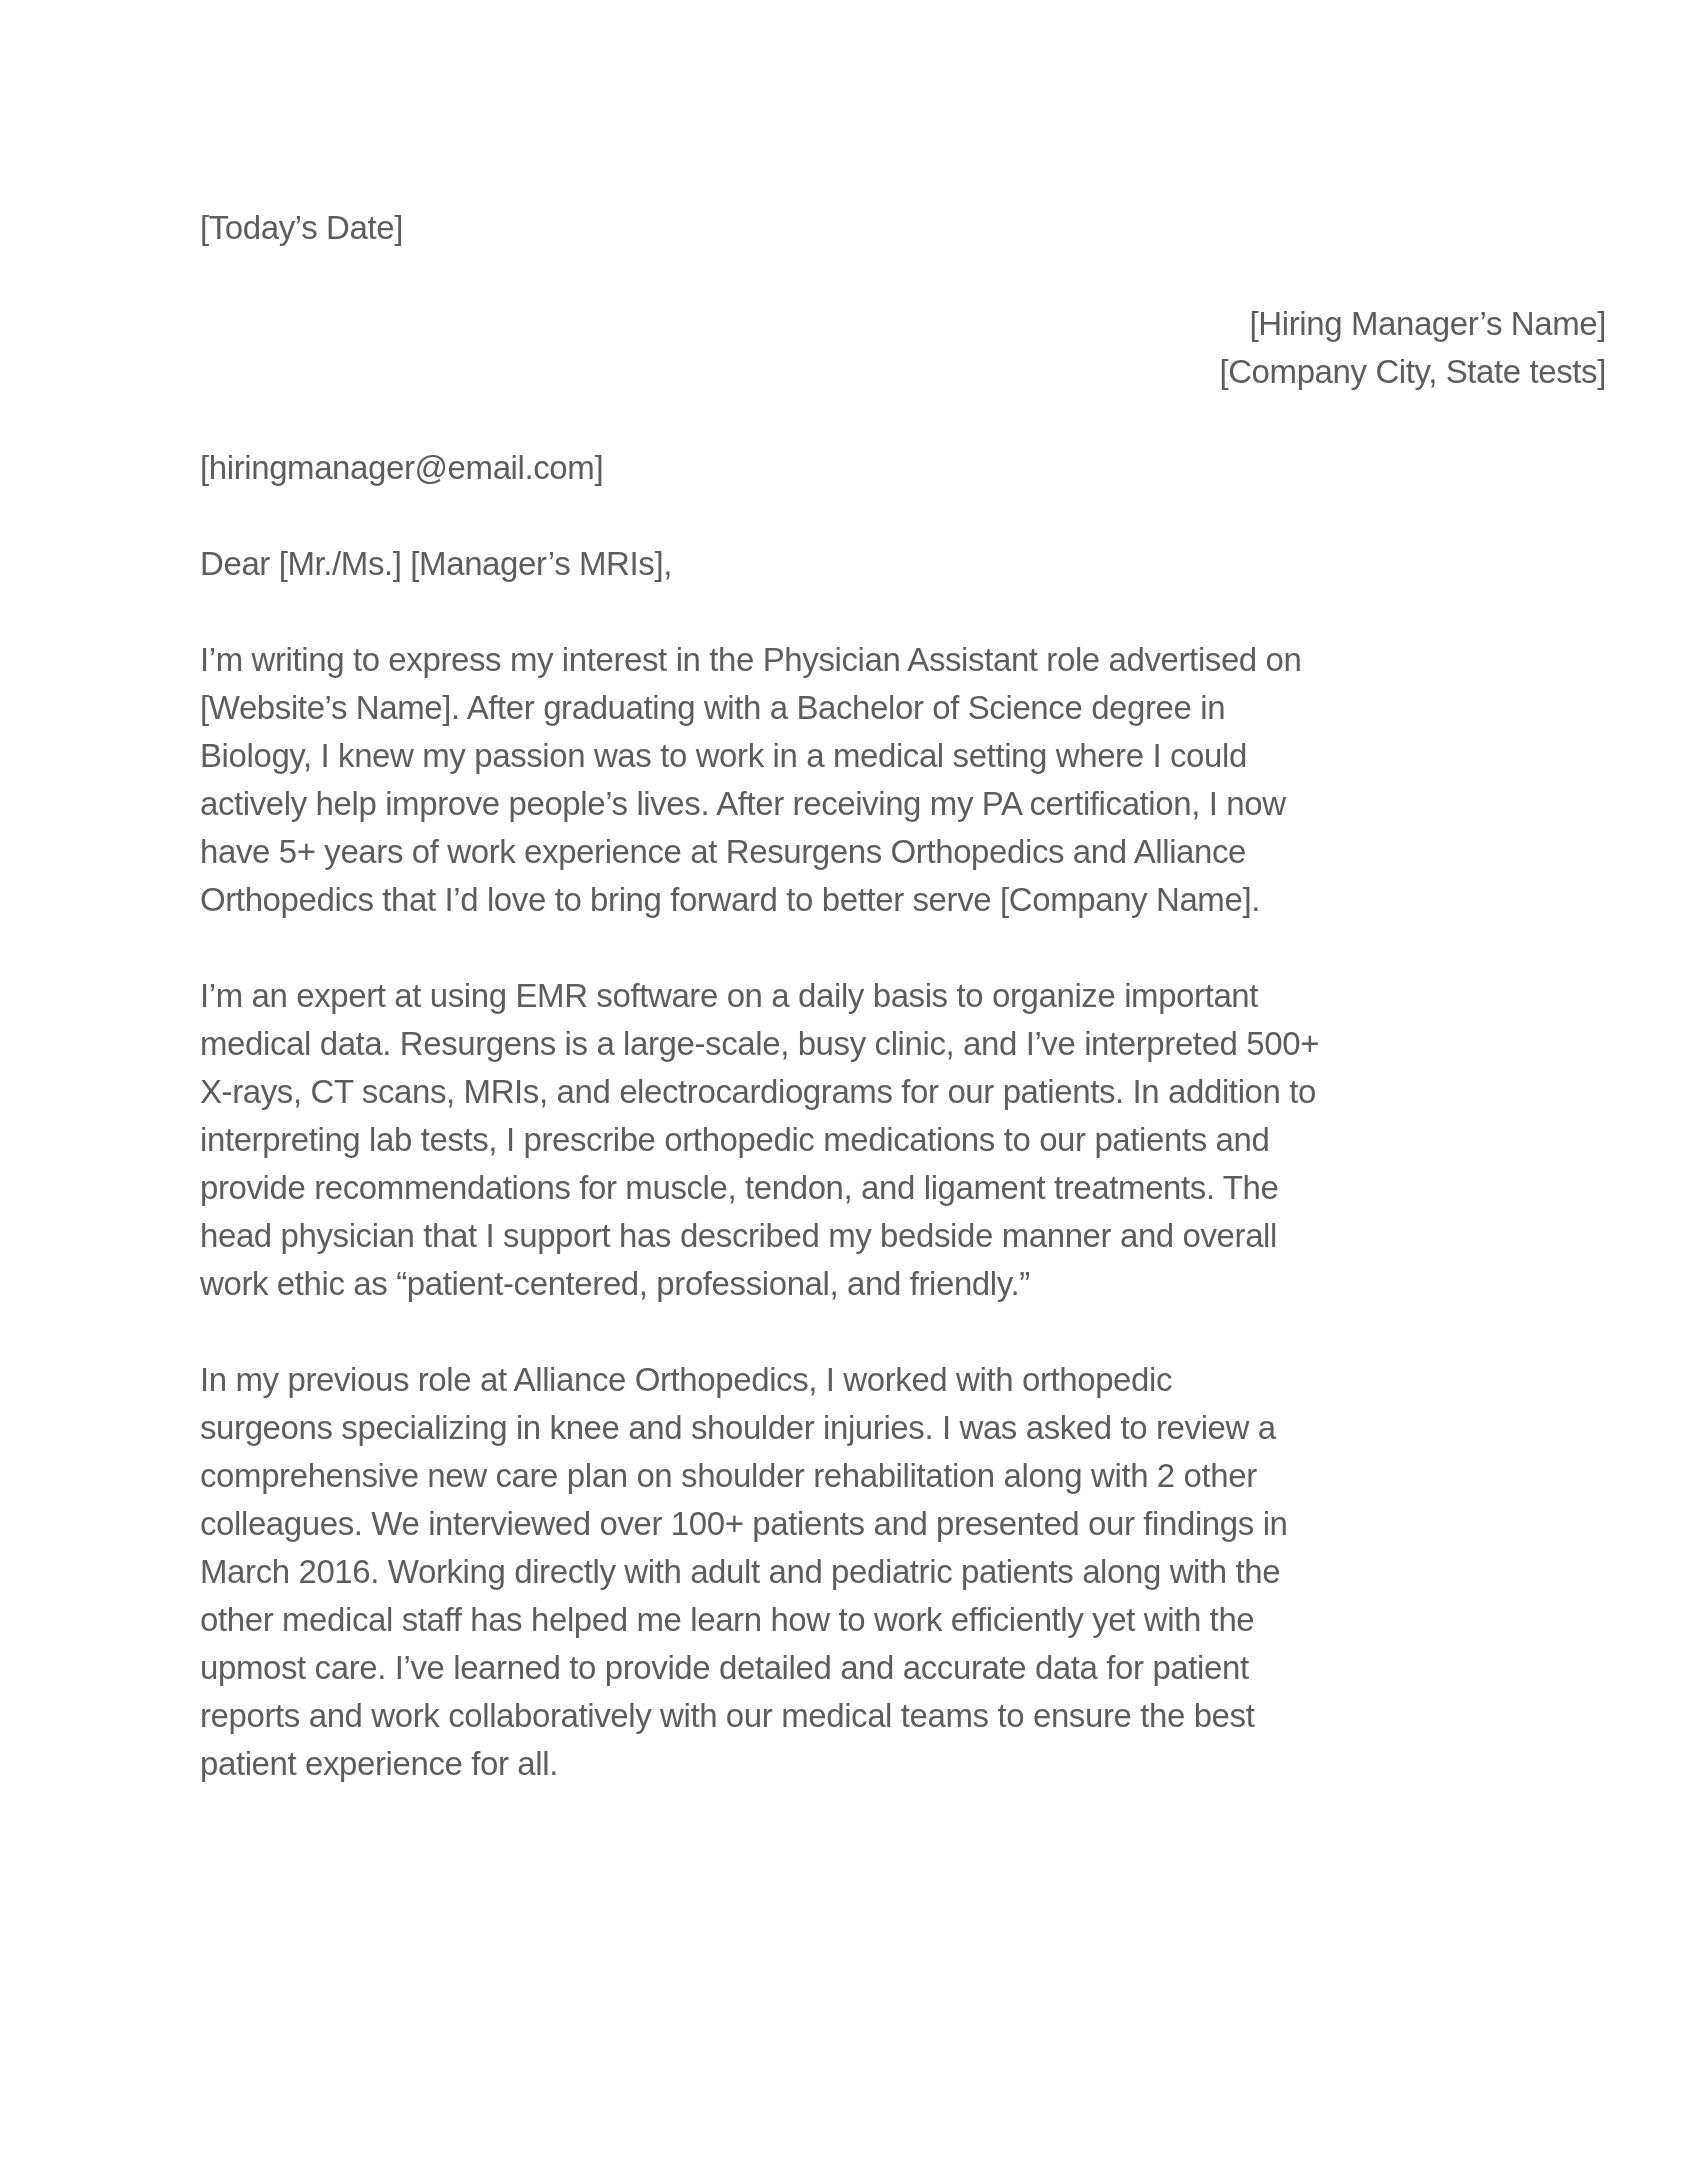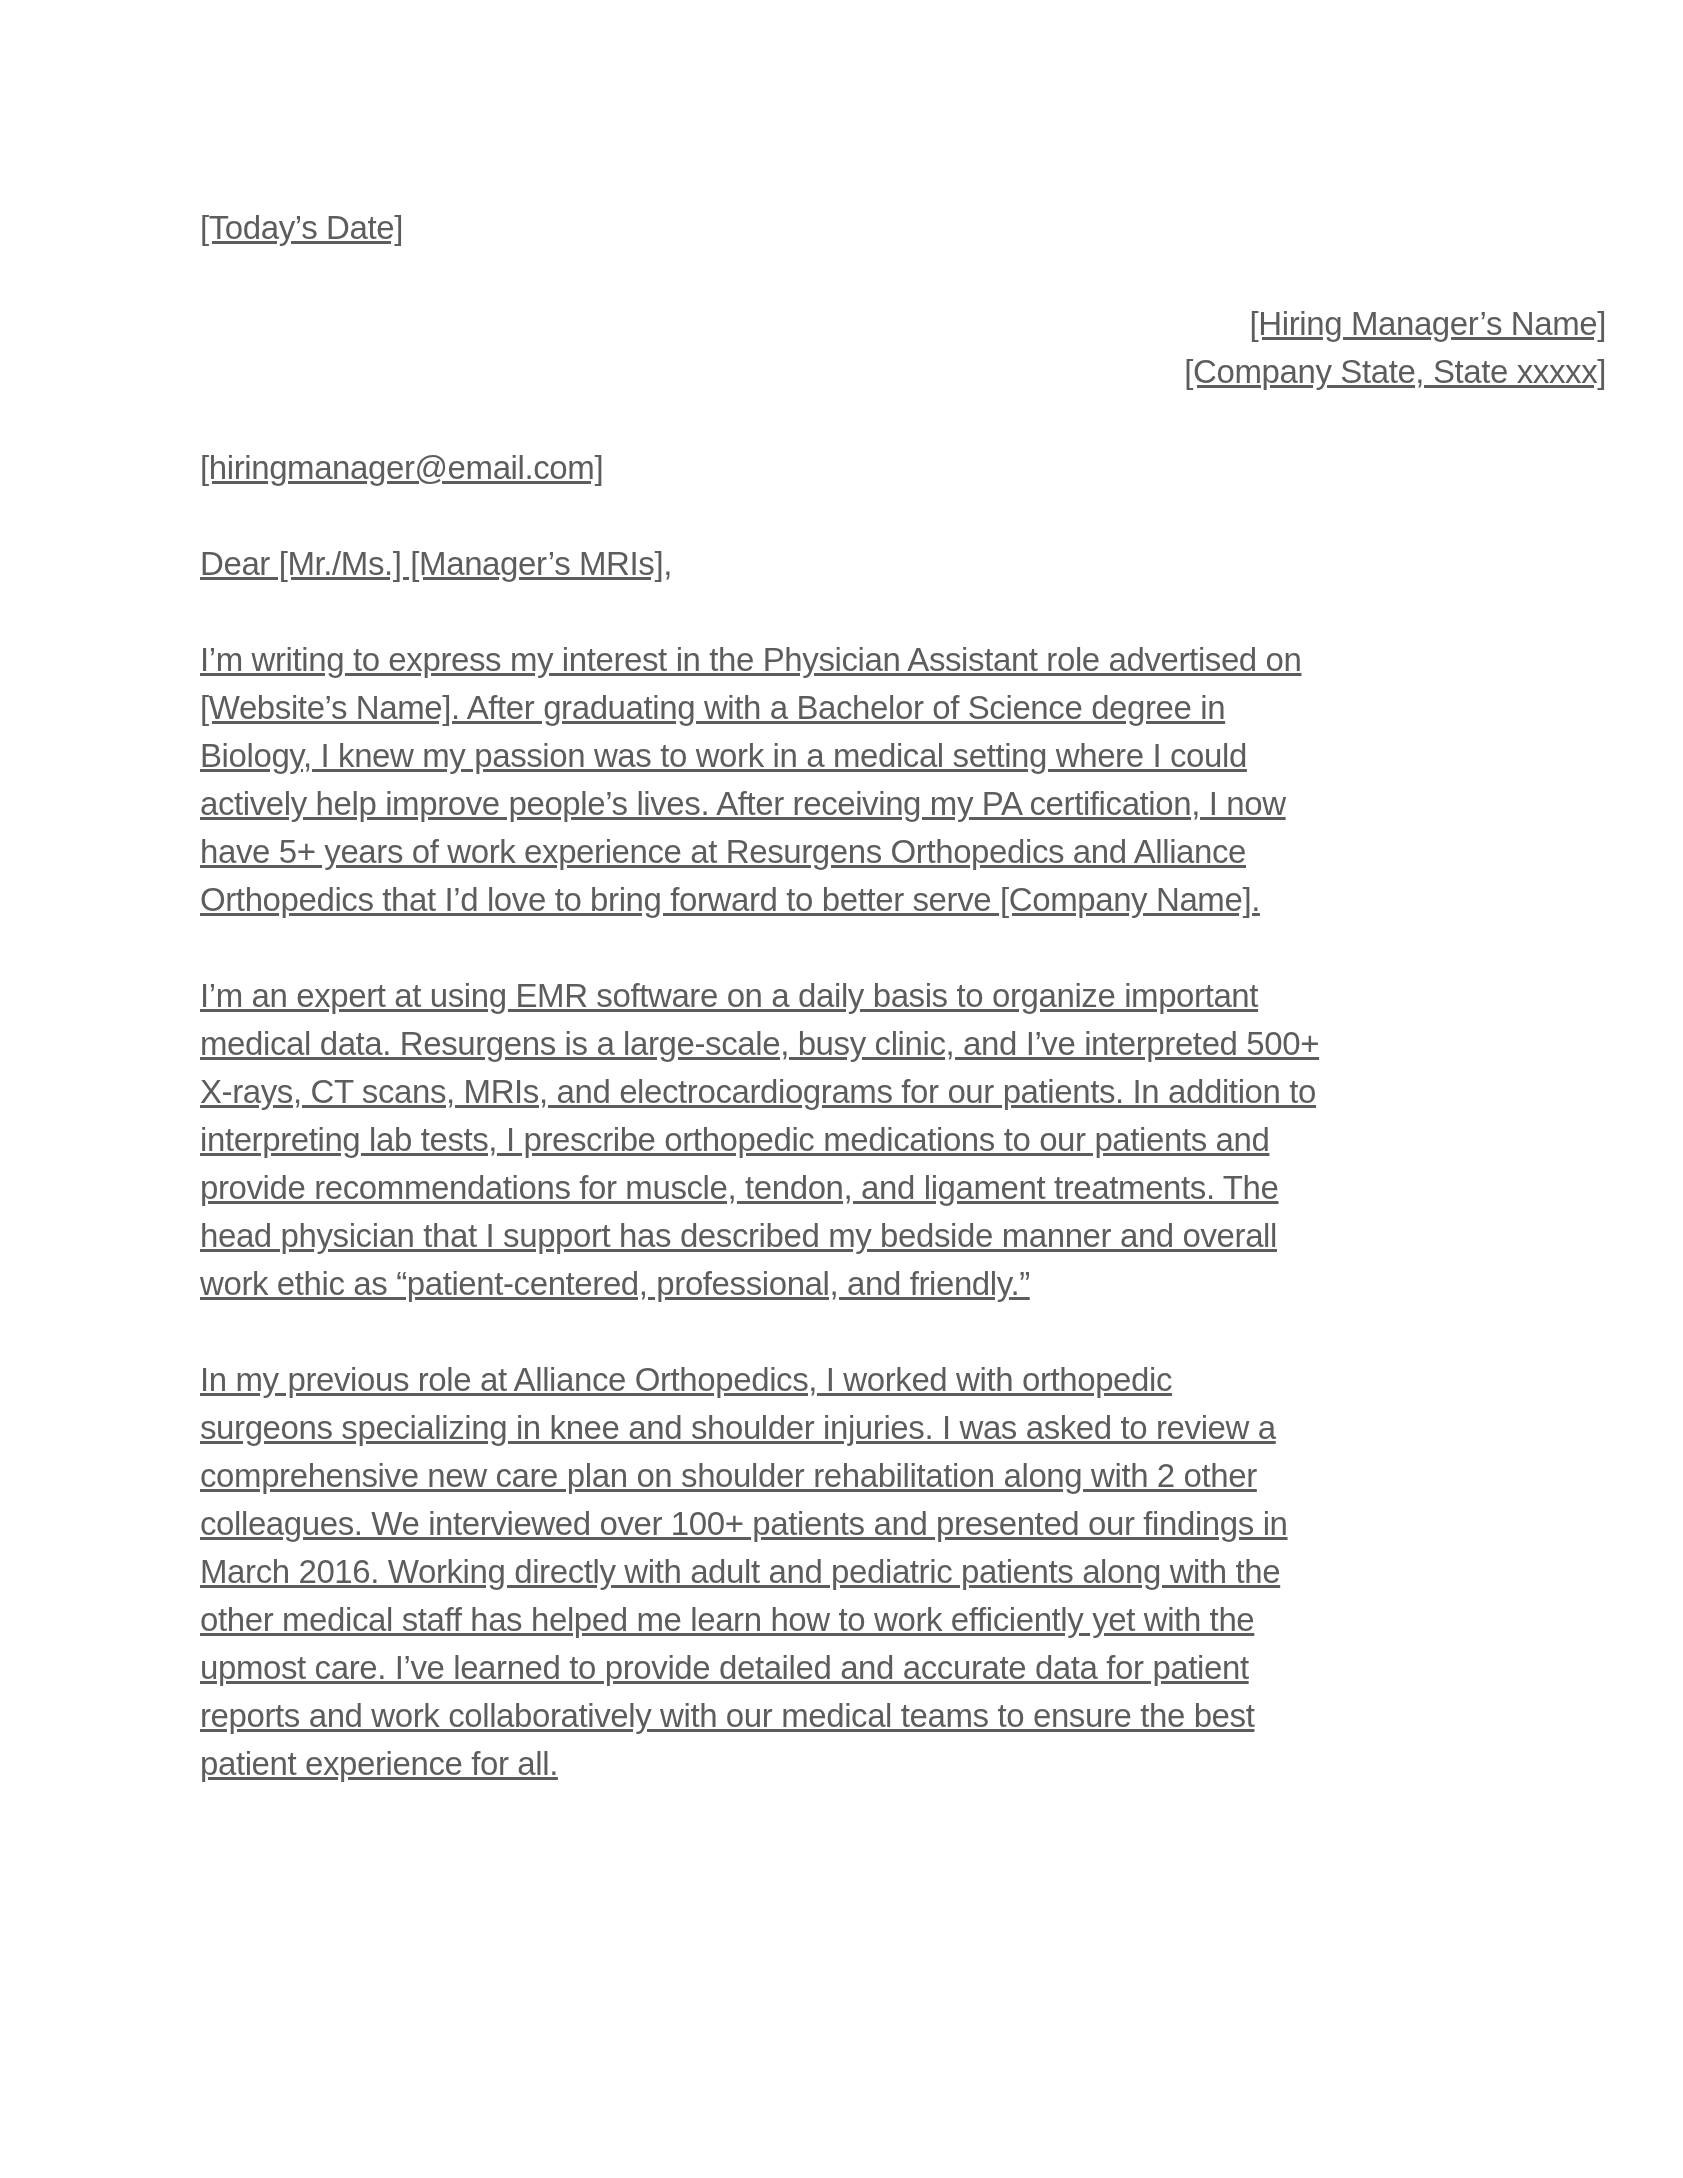--- a/index.html
+++ b/index.html
@@ -18,21 +18,20 @@
   .letter-body {
     position: absolute;
     top: 204px;
     left: 200px;
     width: 1406px;
     color: #5d5d5d;
     font-size: 33px;
     line-height: 48px;
     letter-spacing: -0.4px;
     font-weight: 400;
-    text-decoration: underline;
   }
   .letter-body p {
     margin: 0 0 48px 0;
     white-space: pre-line;
   }
   .block {
     margin: 0 0 48px 0;
   }
   .block div {
     white-space: pre-line;
@@ -42,21 +41,21 @@
 </head>
 <body>
 
 <div class="page">
   <div class="letter-body">
 
     <p>[Today’s Date]</p>
 
     <div class="block">
       <div>[Hiring Manager’s Name]</div>
-      <div>[Company State, State xxxxx]</div>
+      <div>[Company City, State tests]</div>
     </div>
 
     <p>[hiringmanager@email.com]</p>
 
     <p>Dear [Mr./Ms.] [Manager’s MRIs],</p>
 
     <p>I’m writing to express my interest in the Physician Assistant role advertised on
 [Website’s Name]. After graduating with a Bachelor of Science degree in
 Biology, I knew my passion was to work in a medical setting where I could
 actively help improve people’s lives. After receiving my PA certification, I now

